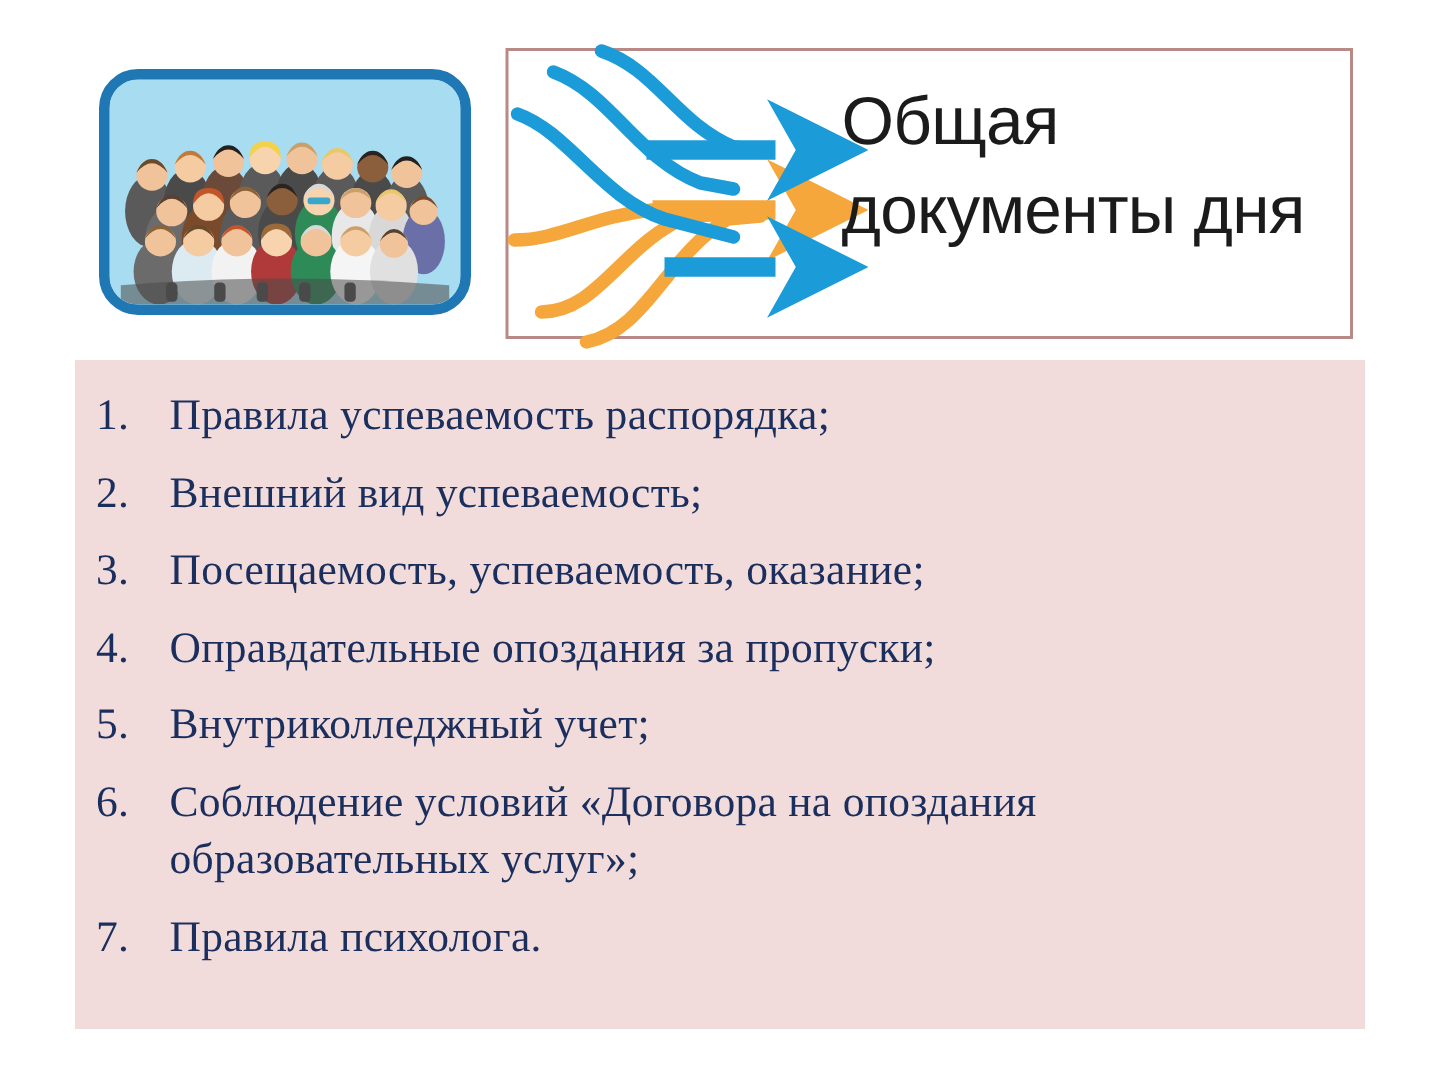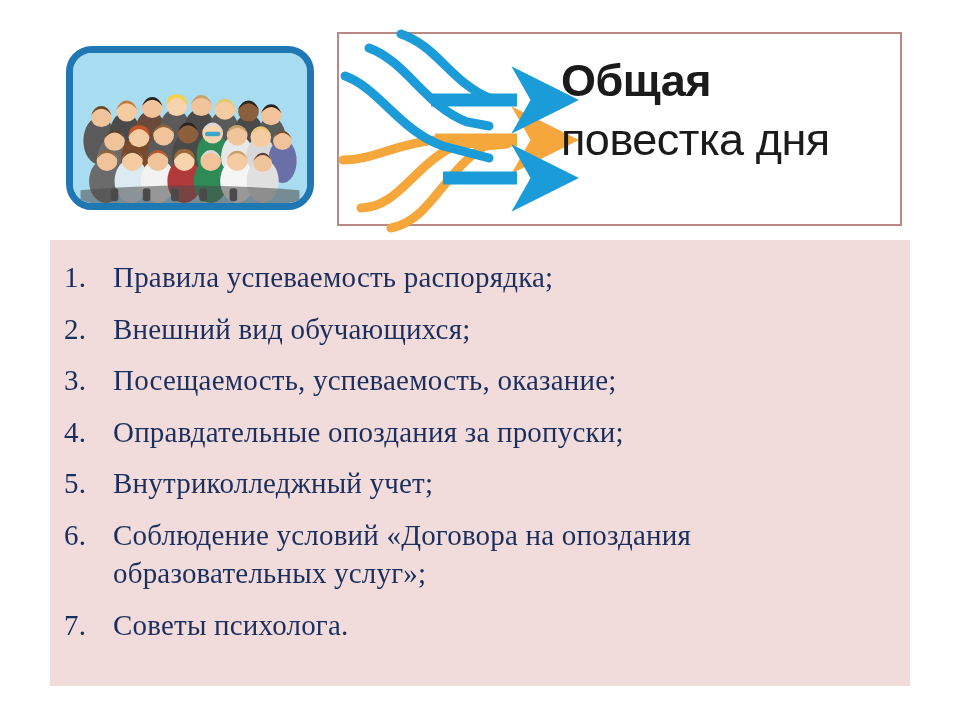--- a/index.html
+++ b/index.html
@@ -53,21 +53,21 @@
     position: absolute;
     left: 222px;
     top: 24px;
     width: 350px;
     font-family: "Liberation Sans", sans-serif;
     color: #1B1B1B;
     line-height: 1.0;
   }
   .logo-line1 {
     font-size: 45px;
-    font-weight: bold;
+    font-weight: normal;
     letter-spacing: -0.5px;
     white-space: nowrap;
     display: block;
   }
   .logo-line2 {
     font-size: 45px;
     font-weight: normal;
     letter-spacing: -0.5px;
     white-space: nowrap;
     display: block;
@@ -241,48 +241,48 @@
       <path d="M62 2 C 98 14, 112 50, 150 66 L 168 68"></path>
     </g>
 
     <path d="M92 68 L 178 68" fill="none" stroke="#1B9CD8" stroke-width="13" marker-end="url(#m-blue)"></path>
 
     <path d="M104 146 L 178 146" fill="none" stroke="#1B9CD8" stroke-width="13" marker-end="url(#m-blue)"></path>
   </svg>
 
   <div id="logo-text">
     <span class="logo-line1">Общая</span>
-    <span class="logo-line2">повестка дня</span>
+    <span class="logo-line2">документы дня</span>
   </div>
 </div>
 
 <div id="agenda-panel">
   <ol id="agenda-list">
     <li class="agenda-item">
       <span class="agenda-num">1.</span>
       <span class="agenda-text">Правила успеваемость распорядка;</span>
     </li>
     <li class="agenda-item">
       <span class="agenda-num">2.</span>
-      <span class="agenda-text">Внешний вид обучающихся;</span>
+      <span class="agenda-text">Внешний вид успеваемость;</span>
     </li>
     <li class="agenda-item">
       <span class="agenda-num">3.</span>
       <span class="agenda-text">Посещаемость, успеваемость, оказание;</span>
     </li>
     <li class="agenda-item">
       <span class="agenda-num">4.</span>
       <span class="agenda-text">Оправдательные опоздания за пропуски;</span>
     </li>
     <li class="agenda-item">
       <span class="agenda-num">5.</span>
       <span class="agenda-text">Внутриколледжный учет;</span>
     </li>
     <li class="agenda-item">
       <span class="agenda-num">6.</span>
       <span class="agenda-text">Соблюдение условий «Договора на опоздания образовательных услуг»;</span>
     </li>
     <li class="agenda-item">
       <span class="agenda-num">7.</span>
-      <span class="agenda-text">Советы психолога.</span>
+      <span class="agenda-text">Правила психолога.</span>
     </li>
   </ol>
 </div>
 
 </body></html>

